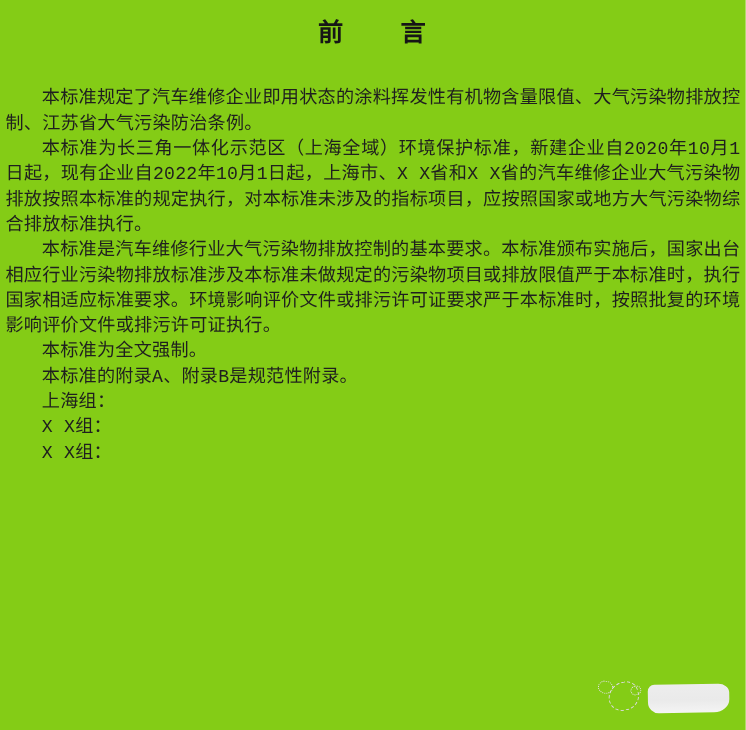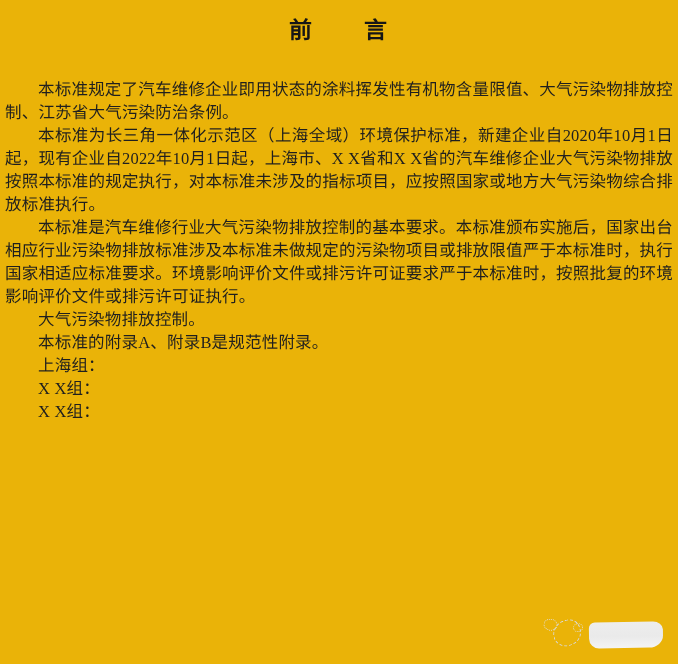--- a/index.html
+++ b/index.html
@@ -4,23 +4,23 @@
 <style>
   html, body {
     margin: 0;
     padding: 0;
     background: #ffffff;
   }
   .page {
     position: relative;
     width: 678px;
     height: 664px;
-    background: #eab308;
+    background: #84cc16;
     overflow: hidden;
-    font-family: Liberation Serif, serif;
+    font-family: Liberation Mono, monospace;
     color: #1f1f1f;
     box-sizing: border-box;
     padding: 16px 5px 0 5px;
   }
   .doc-title {
     margin: 0 0 32px 0;
     text-align: center;
     font-size: 23px;
     font-weight: bold;
     letter-spacing: 2px;
@@ -90,21 +90,21 @@
 <body>
 
 <div class="page">
 
   <h1 class="doc-title">前　　言</h1>
 
   <div class="body-text">
     <p>本标准规定了汽车维修企业即用状态的涂料挥发性有机物含量限值、大气污染物排放控制、江苏省大气污染防治条例。</p>
     <p>本标准为长三角一体化示范区（上海全域）环境保护标准，新建企业自2020年10月1日起，现有企业自2022年10月1日起，上海市、X X省和X X省的汽车维修企业大气污染物排放按照本标准的规定执行，对本标准未涉及的指标项目，应按照国家或地方大气污染物综合排放标准执行。</p>
     <p>本标准是汽车维修行业大气污染物排放控制的基本要求。本标准颁布实施后，国家出台相应行业污染物排放标准涉及本标准未做规定的污染物项目或排放限值严于本标准时，执行国家相适应标准要求。环境影响评价文件或排污许可证要求严于本标准时，按照批复的环境影响评价文件或排污许可证执行。</p>
-    <p>大气污染物排放控制。</p>
+    <p>本标准为全文强制。</p>
     <p>本标准的附录A、附录B是规范性附录。</p>
     <p>上海组：</p>
     <p>X X组：</p>
     <p>X X组：</p>
 
   </div>
 
   <div class="watermark">
     <div class="watermark-scribble"></div>
     <div class="watermark-blob"></div>

